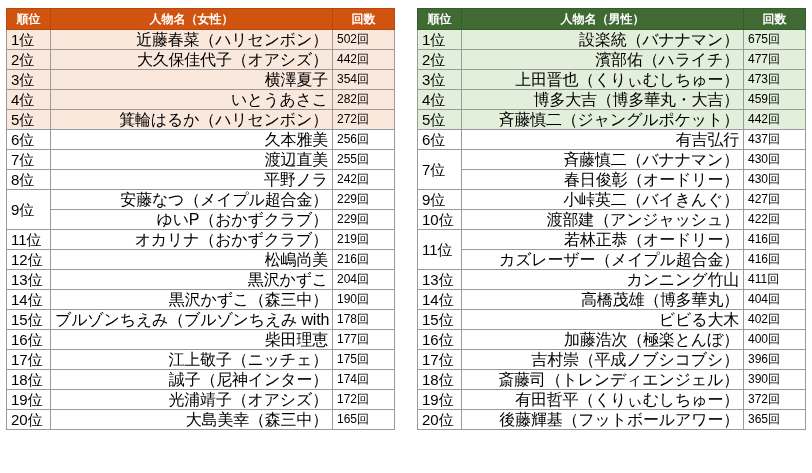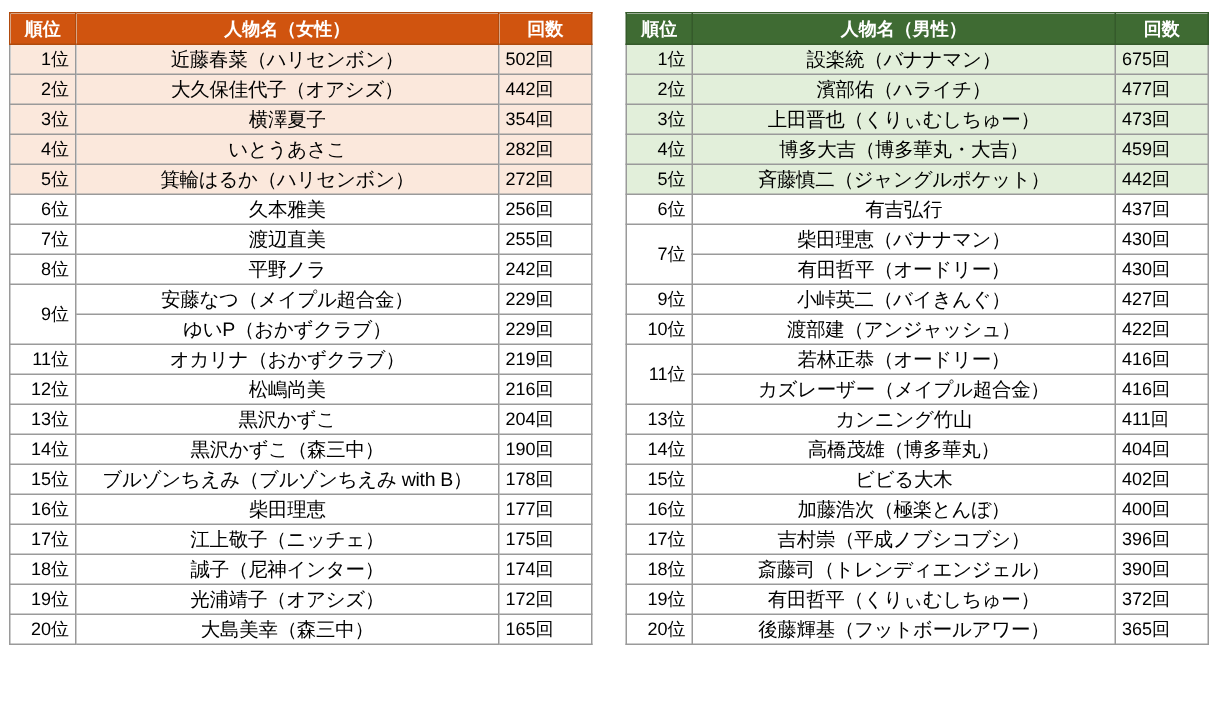--- a/index.html
+++ b/index.html
@@ -39,22 +39,22 @@
     text-align:center;
     font-size:12px;
     height:21px;
   }
   .female thead th{background:#d0540f;border-color:#b04a0d;}
   .male   thead th{background:#3f6b33;border-color:#355a2b;}
 
   col.rank{width:44px;}
   col.count{width:62px;}
 
-  td.rank{text-align:right;font-size:12px;}
-  td.name{text-align:center;font-size:13px;letter-spacing:-0.2px;}
+  td.rank{text-align:left;font-size:15px;}
+  td.name{text-align:right;font-size:16px;letter-spacing:-0.2px;}
   td.count{text-align:left;font-size:12px;padding-right:6px;}
 
   
   .female tr.hl td{background:#fbe8dc;}
   .male   tr.hl td{background:#e2efda;}
   tr.plain td{background:#ffffff;}
 
   .footnote{
     text-align:right;
     font-size:9px;
@@ -228,25 +228,25 @@
             <td class="name">斉藤慎二（ジャングルポケット）</td>
             <td class="count">442回</td>
           </tr>
           <tr class="plain">
             <td class="rank">6位</td>
             <td class="name">有吉弘行</td>
             <td class="count">437回</td>
           </tr>
           <tr class="plain">
             <td class="rank" rowspan="2">7位</td>
-            <td class="name">柴田理恵（バナナマン）</td>
+            <td class="name">斉藤慎二（バナナマン）</td>
             <td class="count">430回</td>
           </tr>
           <tr class="plain">
-            <td class="name">有田哲平（オードリー）</td>
+            <td class="name">春日俊彰（オードリー）</td>
             <td class="count">430回</td>
           </tr>
           <tr class="plain">
             <td class="rank">9位</td>
             <td class="name">小峠英二（バイきんぐ）</td>
             <td class="count">427回</td>
           </tr>
           <tr class="plain">
             <td class="rank">10位</td>
             <td class="name">渡部建（アンジャッシュ）</td>

